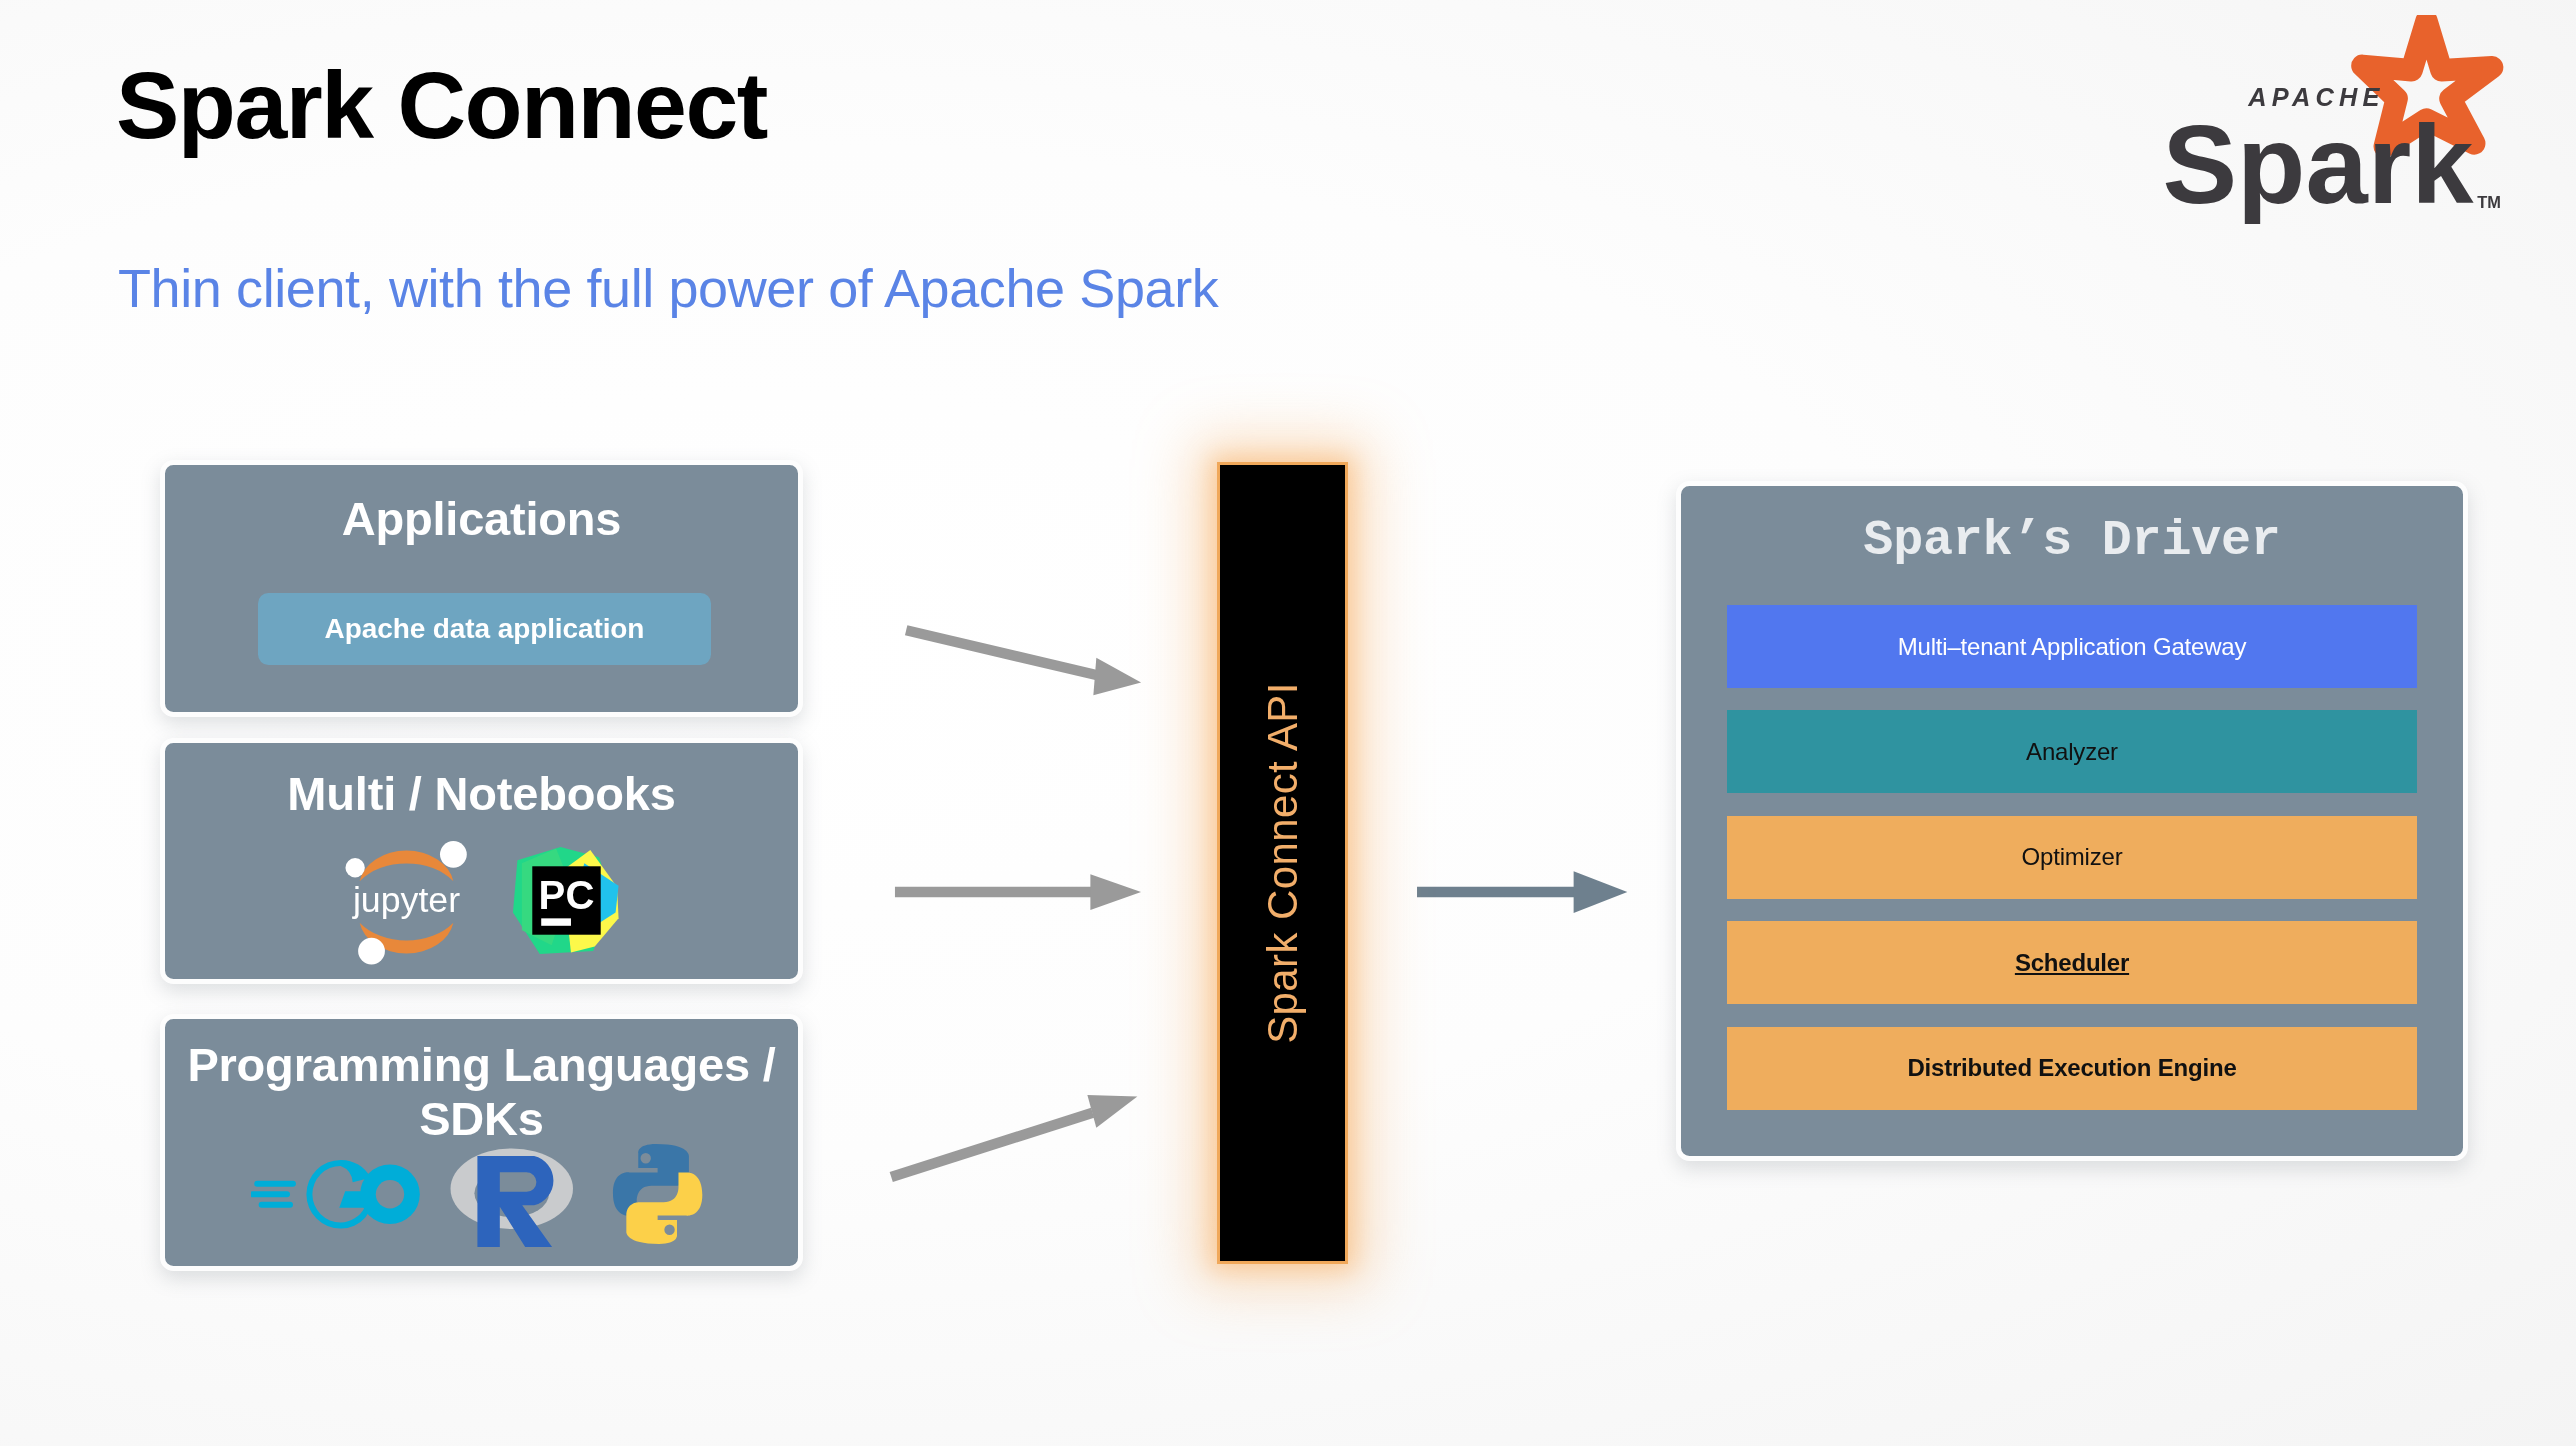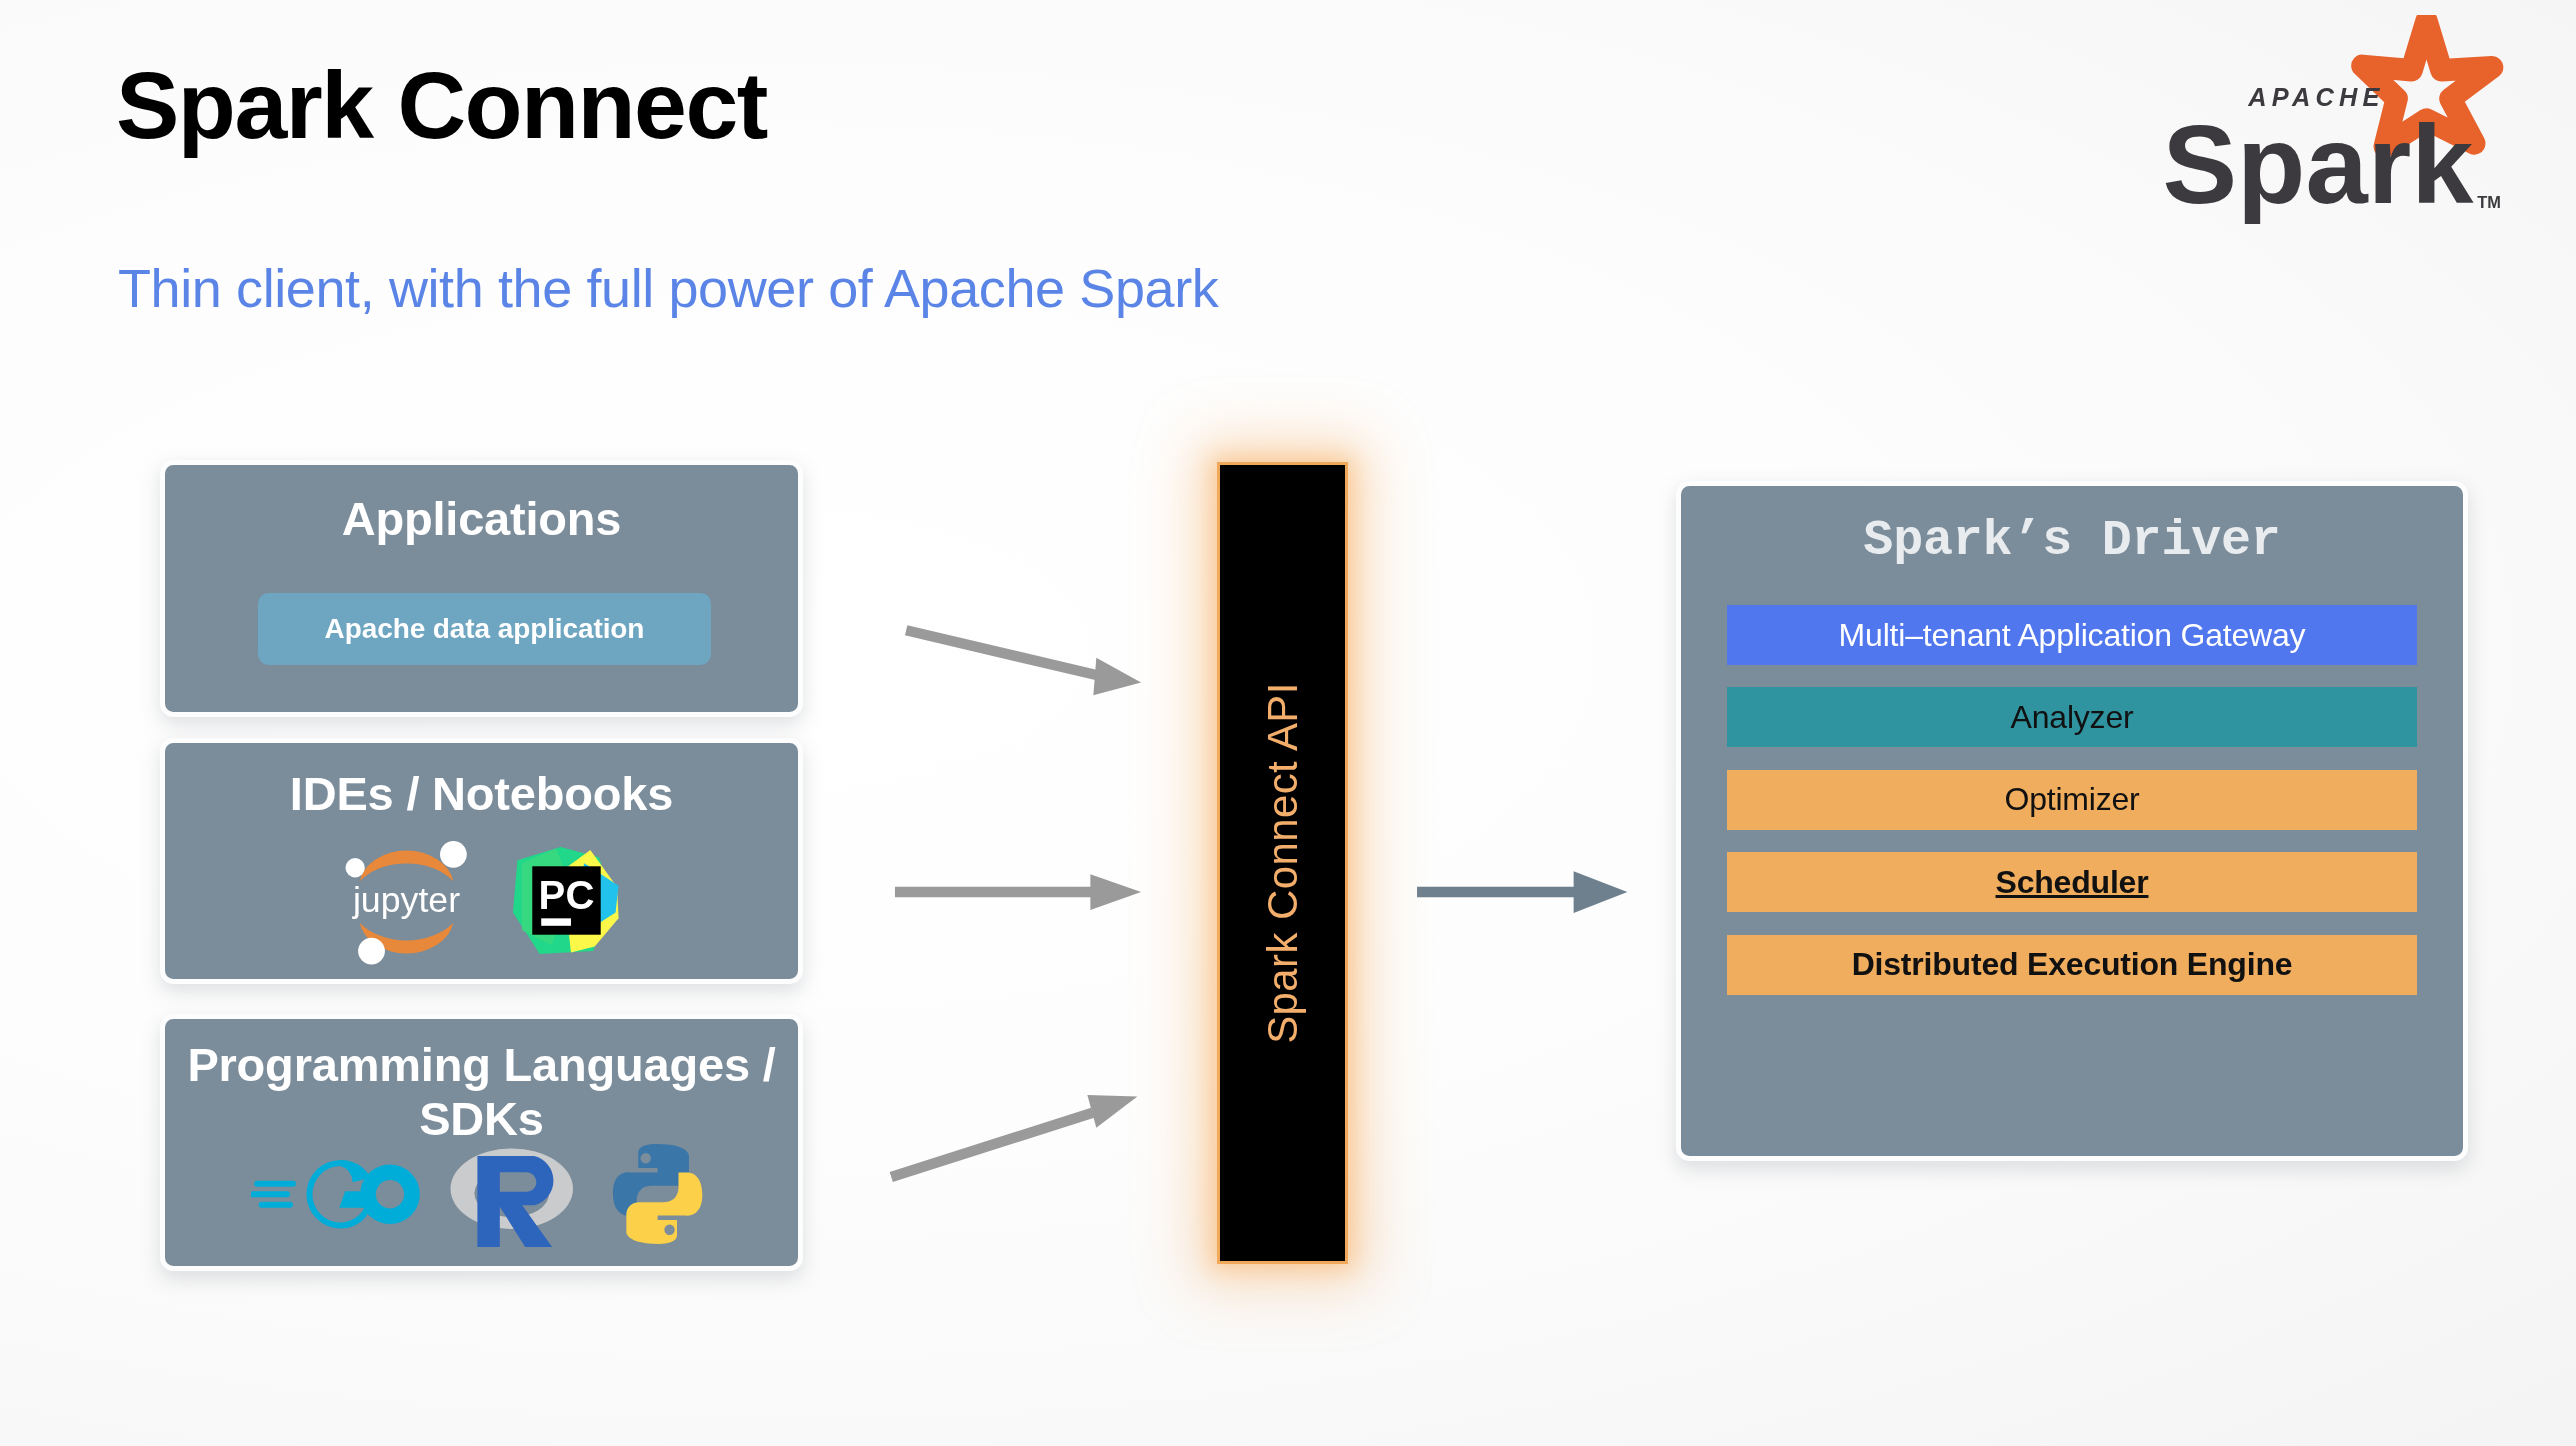--- a/index.html
+++ b/index.html
@@ -78,23 +78,23 @@
     transform: translate(-50%,-50%) rotate(-90deg);
     white-space: nowrap;
     color: #f2ae6a; font-size: 42px; font-weight: 400; letter-spacing: 0.4px;
   }
 
   
   #box-driver { left: 1676px; top: 481px; width: 792px; height: 680px; padding: 0; }
   #box-driver .panel-title { margin-top: 26px; font-weight: 700; font-size: 50px; color: #e9ecef; font-family: Liberation Mono, monospace; }
   .stack { position: absolute; left: 46px; right: 46px; top: 119px; }
   .stack-row {
-    height: 60px; margin-bottom: 22.4px;
+    height: 83px; margin-bottom: 22.4px;
     display: flex; align-items: center; justify-content: center;
-    font-size: 32px; letter-spacing: -0.2px;
+    font-size: 24px; letter-spacing: -0.2px;
   }
   .stack-row:last-child { margin-bottom: 0; }
 
   
   .arrows { position: absolute; left: 0; top: 0; width: 2576px; height: 1447px; pointer-events: none; }
 </style>
 </head>
 <body>
 
 <div id="slide">
@@ -138,21 +138,21 @@
   </svg>
 
   <div class="panel" id="box-applications">
     <div class="panel-title">Applications</div>
     <div class="inner-card">
       <span>Apache data application</span>
     </div>
   </div>
 
   <div class="panel" id="box-ides">
-    <div class="panel-title">IDEs / Notebooks</div>
+    <div class="panel-title">Multi / Notebooks</div>
     <div class="logo-row">
 
       <svg width="139" height="131" viewBox="0 0 186 176">
         <path d="M30 62 A64 50 0 0 1 156 62 A78 58 0 0 0 30 62 Z" fill="#e8883a"></path>
         <path d="M30 118 A64 50 0 0 0 156 118 A78 58 0 0 1 30 118 Z" fill="#e8883a"></path>
         <circle cx="24" cy="44" r="13" fill="#ffffff"></circle>
         <circle cx="156" cy="26" r="18" fill="#ffffff"></circle>
         <circle cx="46" cy="156" r="18" fill="#ffffff"></circle>
         <text x="93" y="104" text-anchor="middle" font-family="'Liberation Sans', sans-serif" font-size="48" fill="#ffffff">jupyter</text>
       </svg>

